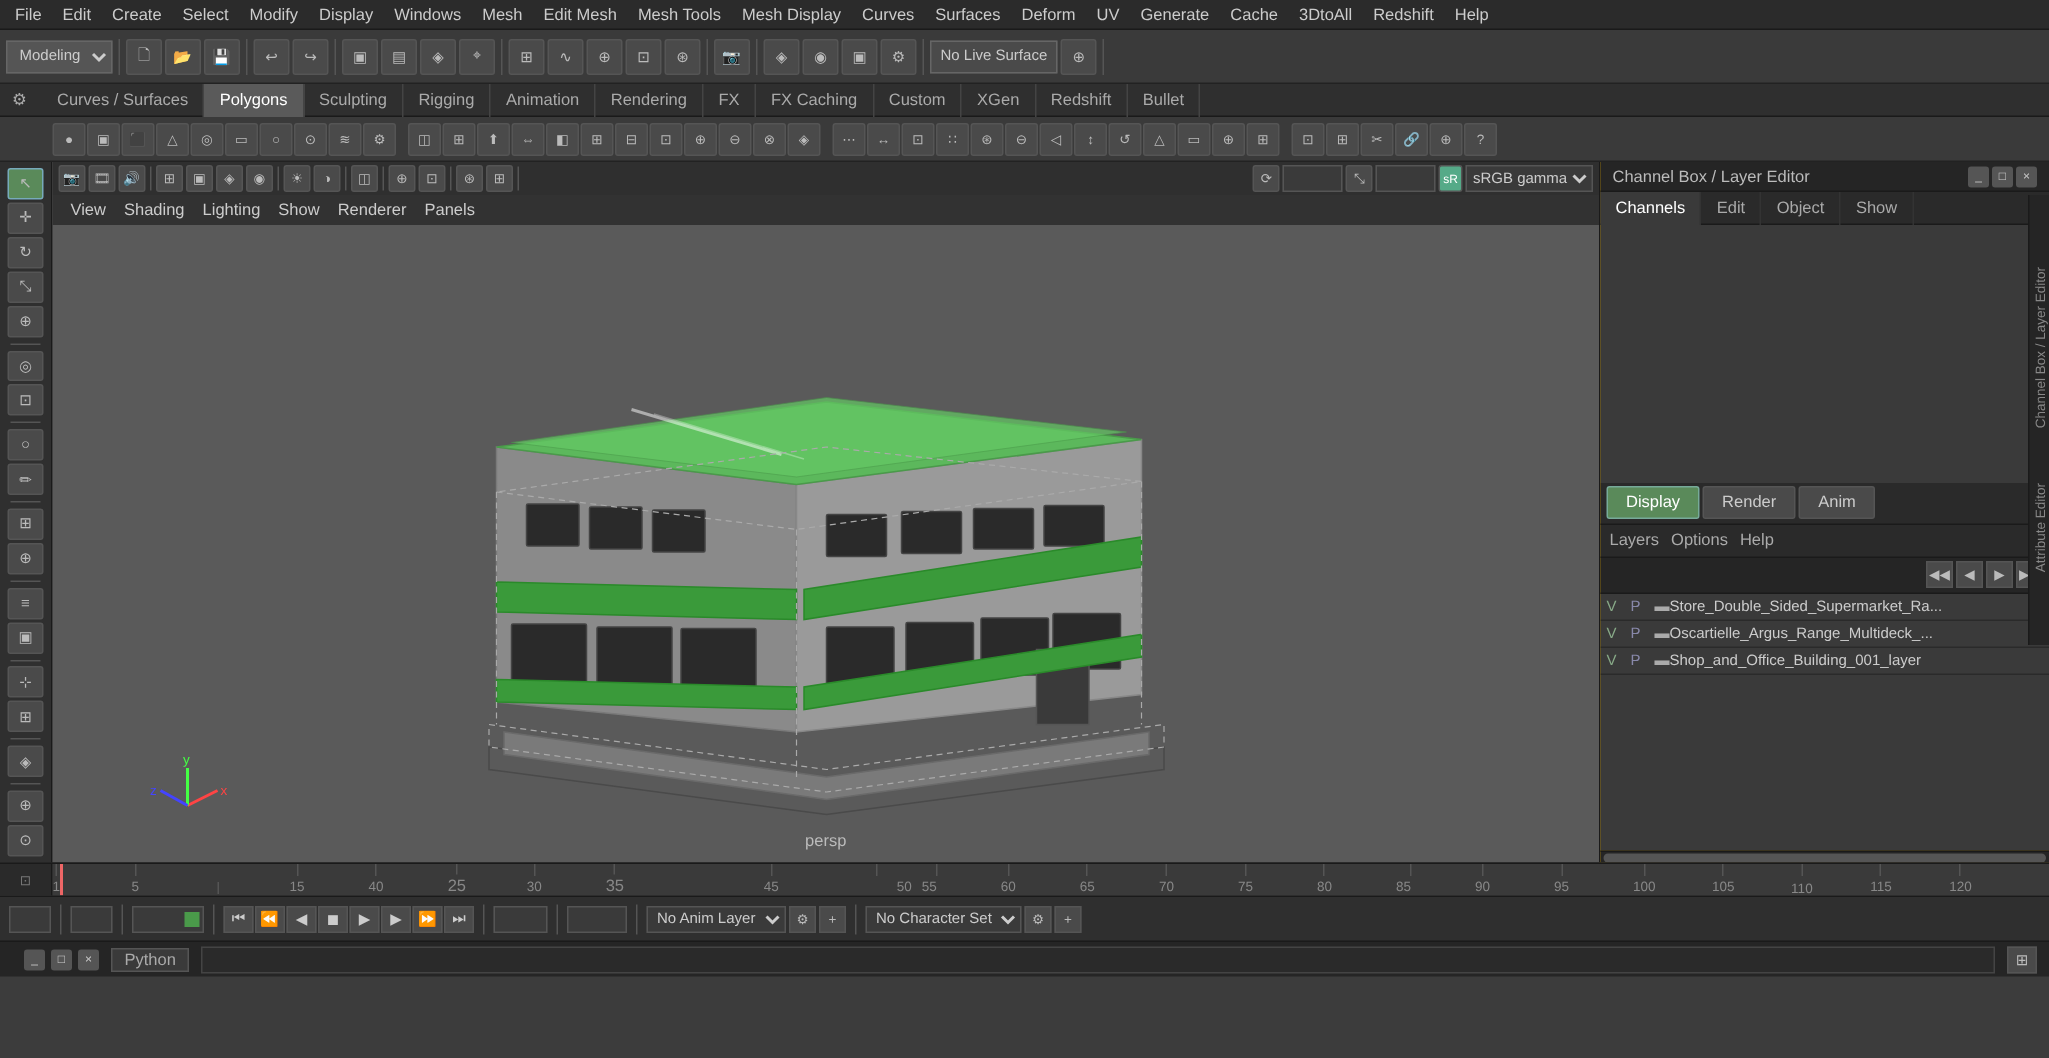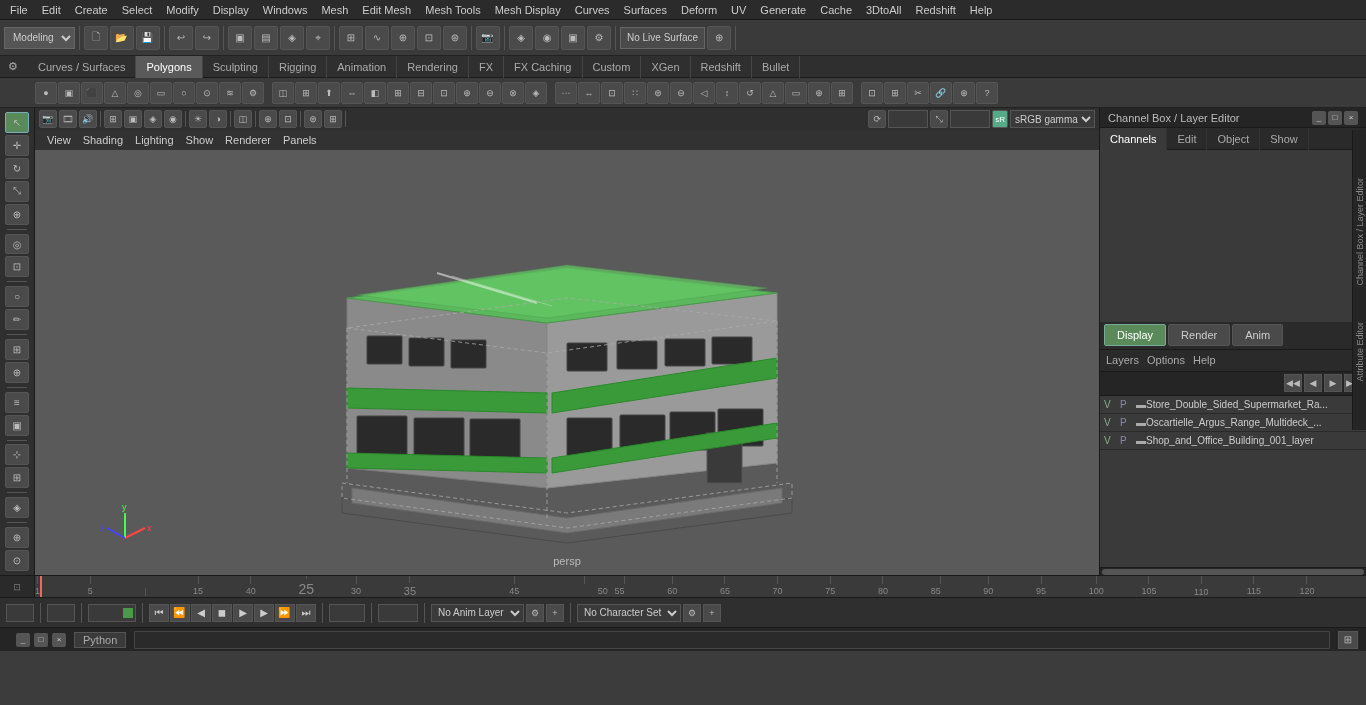--- a/index.html
+++ b/index.html
@@ -115,21 +115,21 @@
       color: #bbb; font-size: 11px;
     }
 
     
     #axes {
       position: absolute; bottom: 20px; left: 60px;
     }
 
     
     #right-panel {
-      width: 267px; background: #eab308; border-left: 1px solid #1a1a1a;
+      width: 300px; background: #eab308; border-left: 1px solid #1a1a1a;
       display: flex; flex-direction: column;
     }
     #right-panel-header {
       height: 20px; background: #252525; display: flex; align-items: center;
       padding: 0 8px; border-bottom: 1px solid #1a1a1a; justify-content: space-between;
     }
     #right-panel-header span { font-size: 11px; color: #bbb; }
     #channel-tabs {
       height: 22px; background: #2a2a2a; display: flex; align-items: center;
       border-bottom: 1px solid #1a1a1a;
@@ -642,21 +642,21 @@
       <div class="tl-tick" style="left: 11.875%;">
         <div class="tl-tick-line"></div>
         <span style="font-size: 9px; color: rgb(136, 136, 136); margin-top: 2px;">15</span>
       </div>
       <div class="tl-tick" style="left: 15.8333%;">
         <div class="tl-tick-line"></div>
         <span style="font-size: 9px; color: rgb(136, 136, 136); margin-top: 2px;">40</span>
       </div>
       <div class="tl-tick" style="left: 19.7917%;">
         <div class="tl-tick-line"></div>
-        <span style="font-size: 14px; color: rgb(136, 136, 136); margin-top: 2px;">25</span>
+        <span style="font-size: 11px; color: rgb(136, 136, 136); margin-top: 2px;">25</span>
       </div>
       <div class="tl-tick" style="left: 23.75%;">
         <div class="tl-tick-line"></div>
         <span style="font-size: 9px; color: rgb(136, 136, 136); margin-top: 2px;">30</span>
       </div>
       <div class="tl-tick" style="left: 27.7083%;">
         <div class="tl-tick-line"></div>
         <span style="font-size: 11px; color: rgb(136, 136, 136); margin-top: 2px;">35</span>
       </div>
       <div class="tl-tick" style="left: 31.6667%; margin-top: 48px;">

